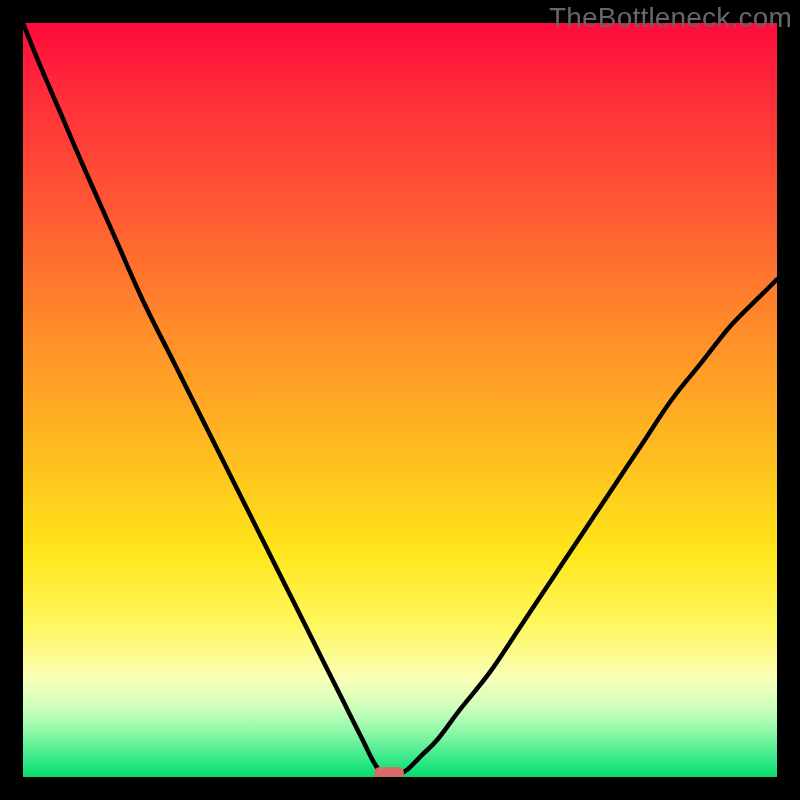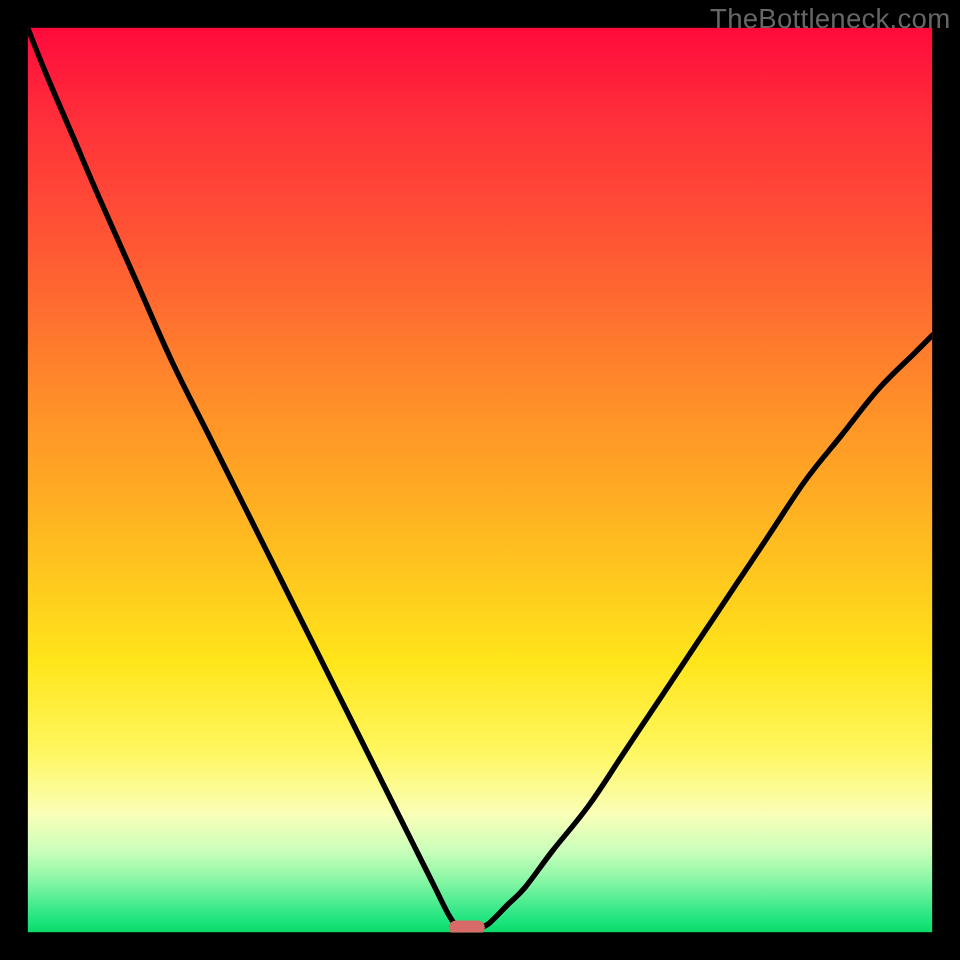--- a/index.html
+++ b/index.html
@@ -15,21 +15,21 @@
     position: relative;
     width: 800px;
     height: 800px;
     background: #000;
   }
   .watermark {
     position: absolute;
     top: 2px;
     right: 8px;
     color: #666;
-    font-size: 23px;
+    font-size: 28px;
     font-weight: 500;
     letter-spacing: 0.2px;
     z-index: 10;
   }
   .plot {
     position: absolute;
     left: 23px;
     top: 23px;
     width: 754px;
     height: 754px;

